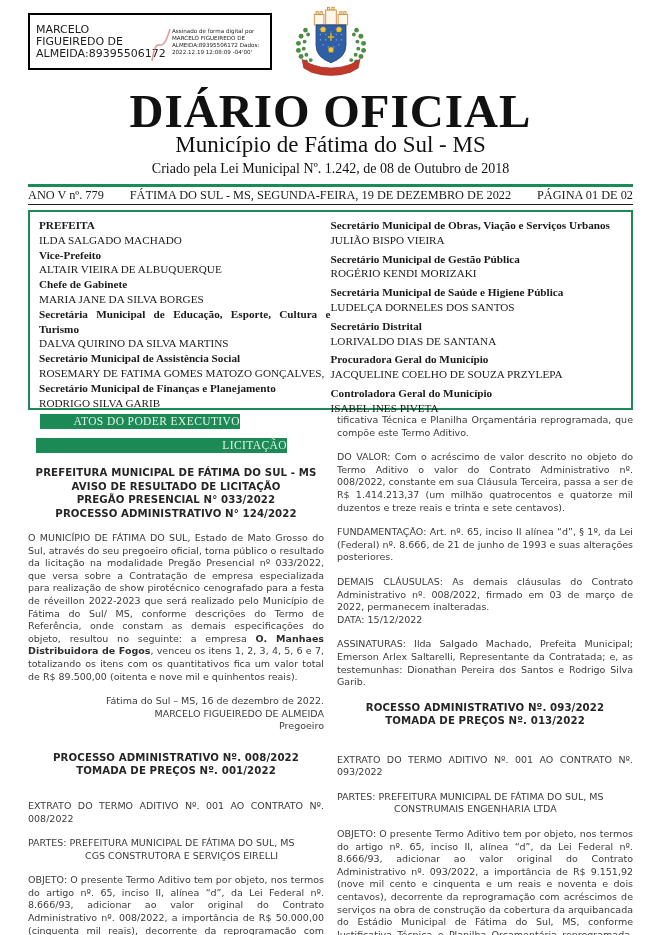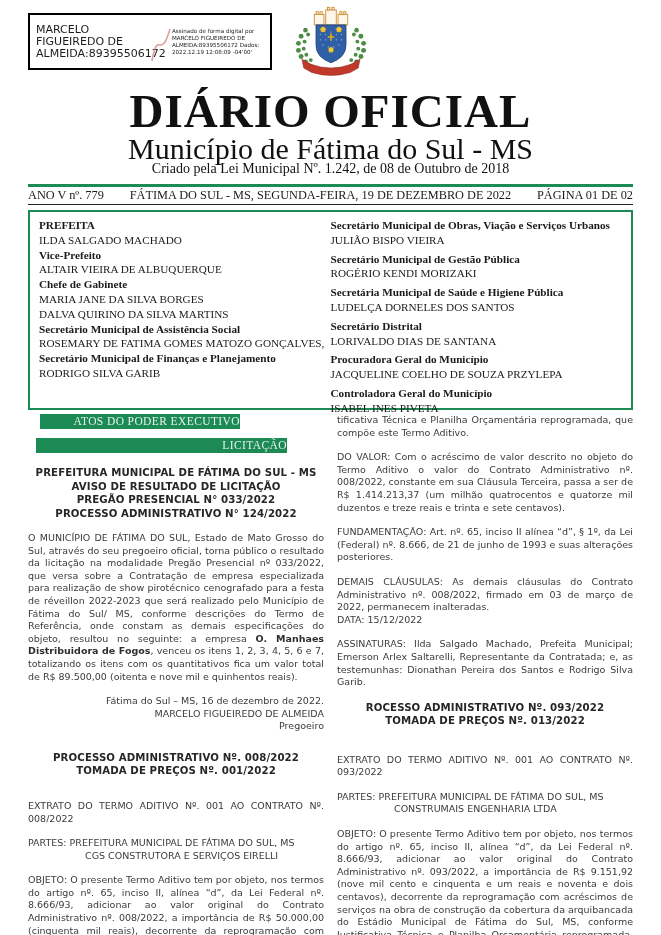--- a/index.html
+++ b/index.html
@@ -15,21 +15,21 @@
     font-family:"DejaVu Sans","Liberation Sans",sans-serif;background:#fff;
   }
   .sig-name{width:122px;padding:2px 0 2px 6px;font-size:11px;line-height:12px;color:#1c1c1c;}
   .sig-mark{position:absolute;left:118px;top:8px;width:26px;height:42px;}
   .sig-details{width:100px;margin-left:14px;font-size:5.6px;line-height:7px;color:#222;}
   
   .crest{position:absolute;left:287px;top:6px;width:88px;height:80px;}
   
   .title{position:absolute;left:0;top:84px;width:100%;text-align:center;
     font-size:47px;font-weight:bold;letter-spacing:1px;color:#111;}
-  .subtitle{position:absolute;left:0;top:132px;width:100%;text-align:center;font-size:30px;color:#111;}
+  .subtitle{position:absolute;left:0;top:132px;width:100%;text-align:center;font-size:23px;color:#111;}
   .created{position:absolute;left:0;top:161px;width:100%;text-align:center;font-size:14px;color:#111;}
   .rule-green{position:absolute;left:28px;right:28px;top:184px;height:3px;background:#1b8a55;}
   .masthead-row{position:absolute;left:28px;right:28px;top:188px;display:flex;
     justify-content:space-between;align-items:center;font-size:12.3px;}
   .rule-dark{position:absolute;left:28px;right:28px;top:204px;height:1px;background:#222;}
   
   .officials{position:absolute;left:28px;top:210px;width:605px;height:200px;
     border:2px solid #1b8a55;box-sizing:border-box;display:flex;padding:6px 9px;}
   .off-col{width:50%;font-size:11.2px;line-height:14.8px;}
   .off-role{font-weight:bold;text-align:justify;}
@@ -153,20 +153,21 @@
       </div>
       <div class="off-pair">
         <div class="off-role">Vice-Prefeito</div>
         <div class="off-name">ALTAIR VIEIRA DE ALBUQUERQUE</div>
       </div>
       <div class="off-pair">
         <div class="off-role">Chefe de Gabinete</div>
         <div class="off-name">MARIA JANE DA SILVA BORGES</div>
       </div>
       <div class="off-pair">
+        <div class="off-role">Secretária Municipal de Educação, Esporte, Cultura e Turismo</div>
         <div class="off-name">DALVA QUIRINO DA SILVA MARTINS</div>
       </div>
       <div class="off-pair">
         <div class="off-role">Secretário Municipal de Assistência Social</div>
         <div class="off-name">ROSEMARY DE FATIMA GOMES MATOZO GONÇALVES,</div>
       </div>
       <div class="off-pair">
         <div class="off-role">Secretário Municipal de Finanças e Planejamento</div>
         <div class="off-name">RODRIGO SILVA GARIB</div>
       </div>

